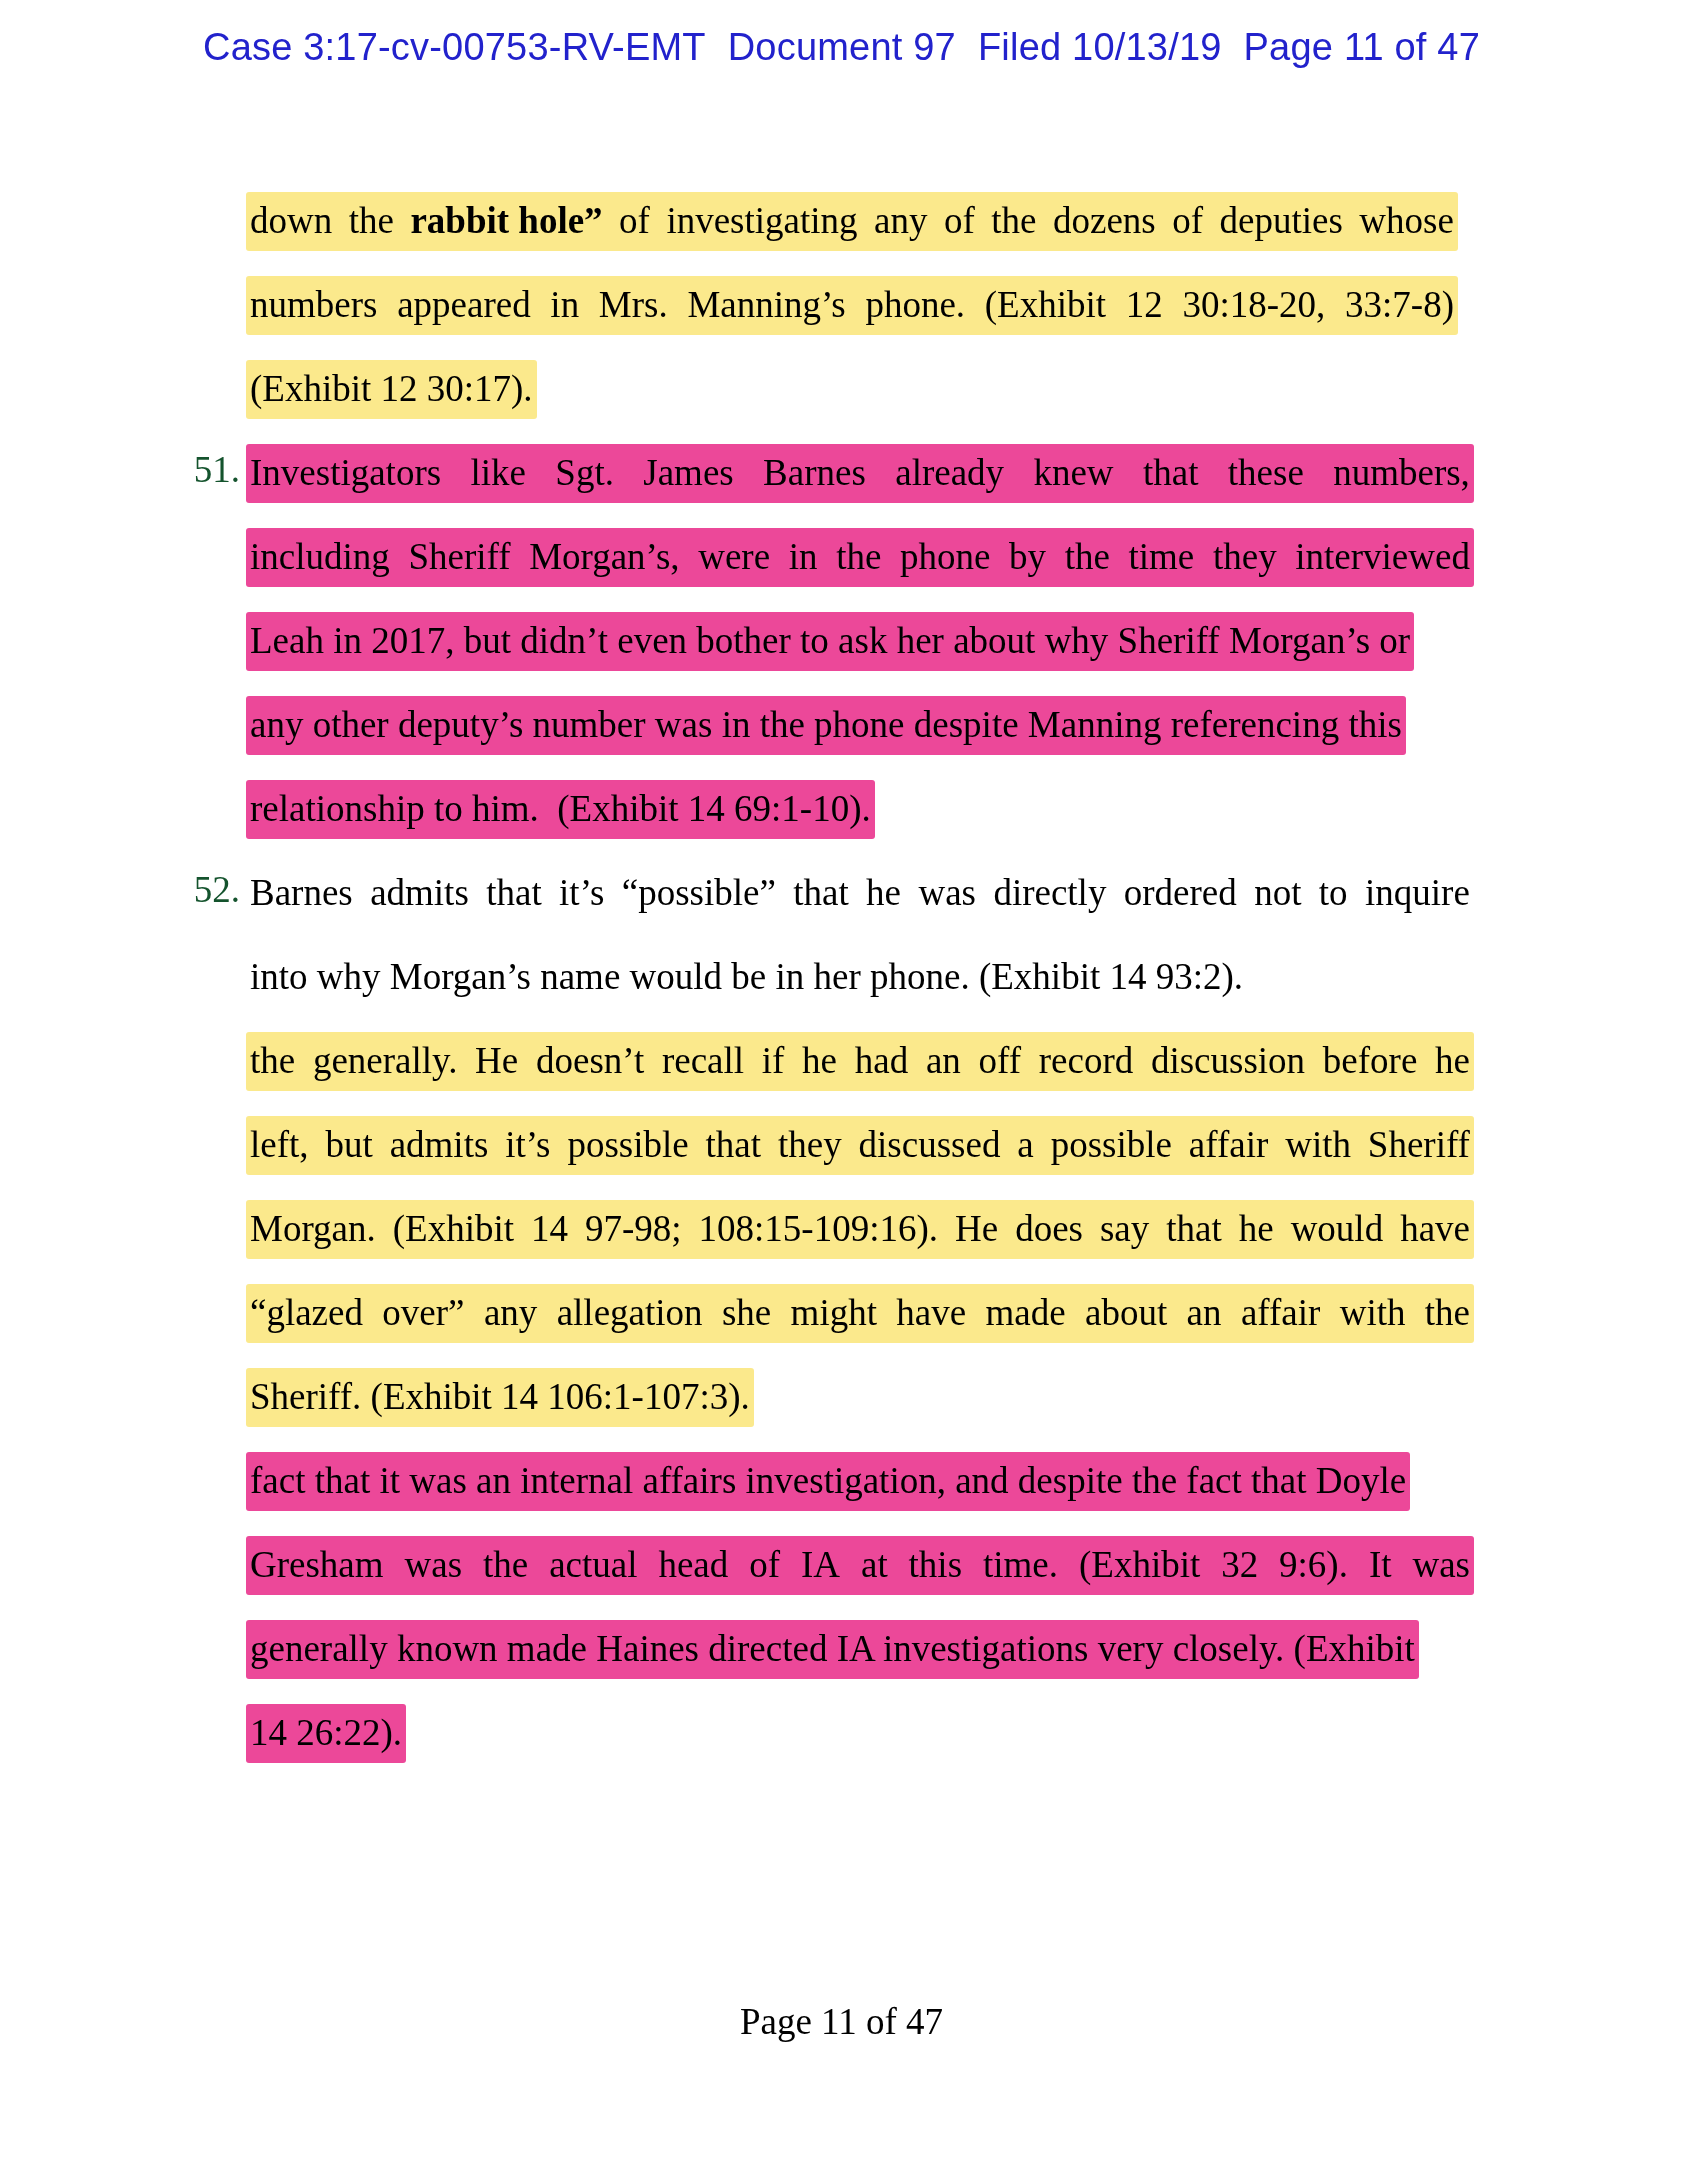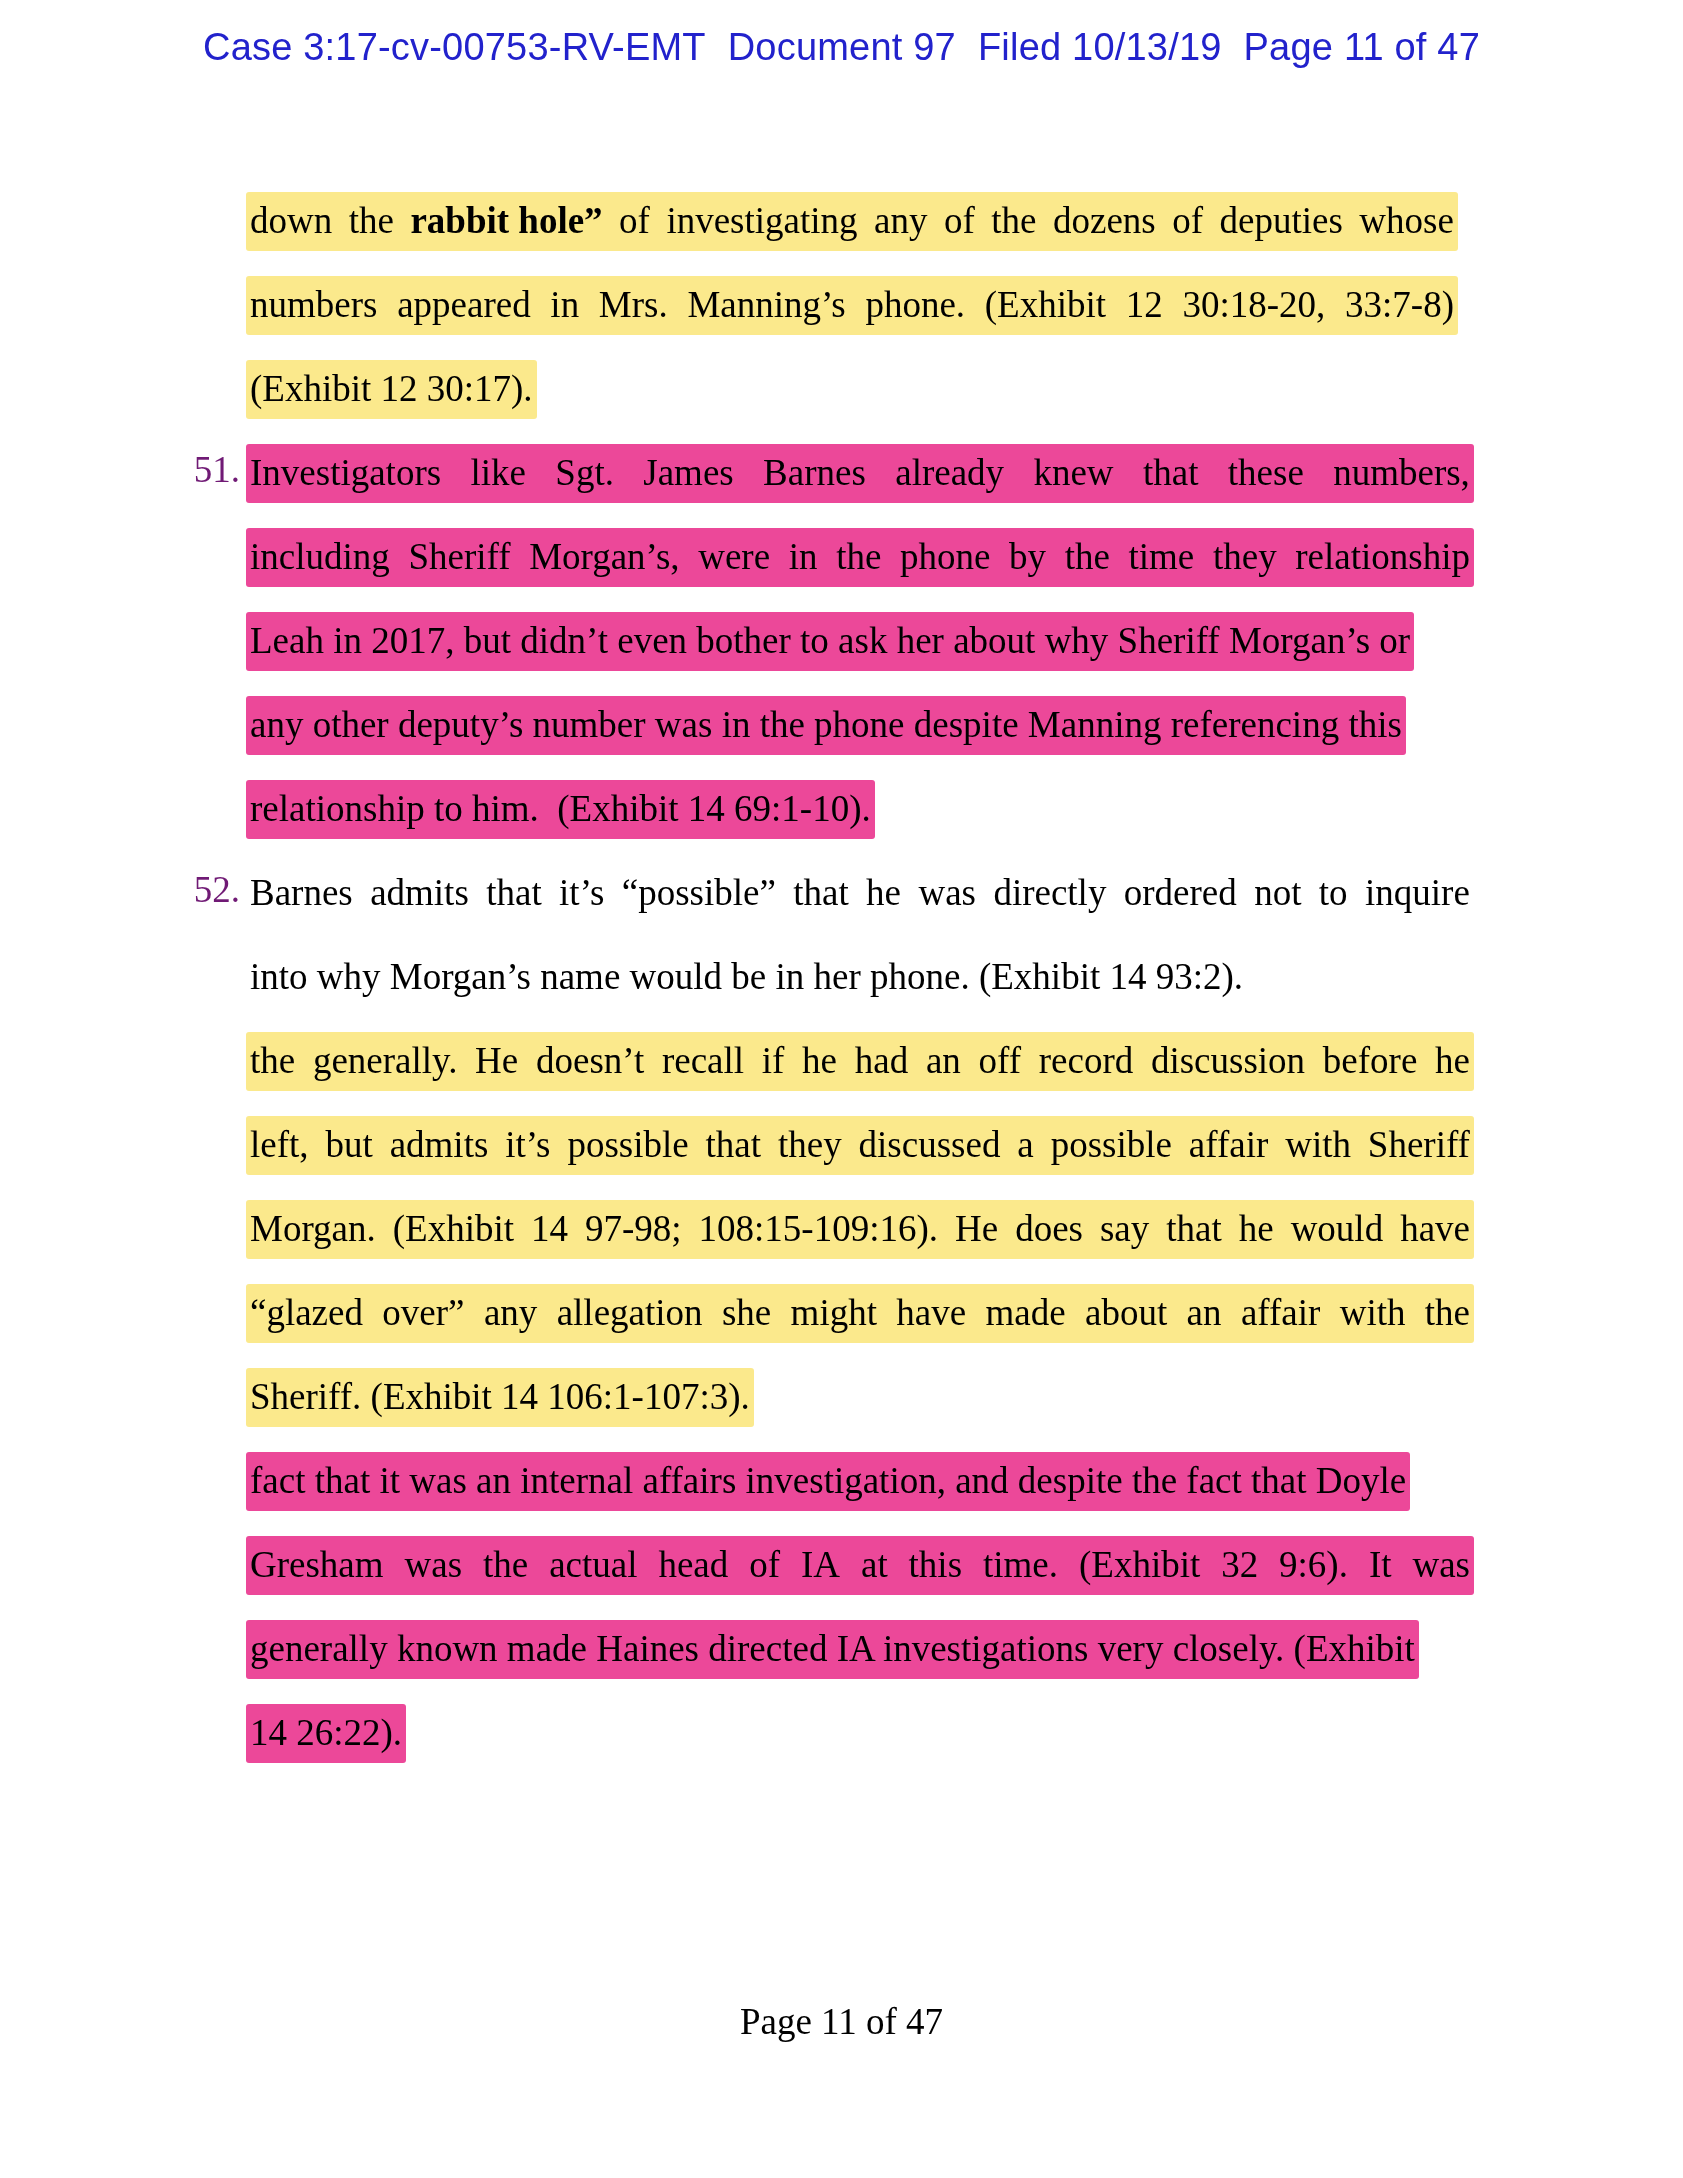--- a/index.html
+++ b/index.html
@@ -59,21 +59,21 @@
   
   .num {
     position: absolute;
     left: -61px;
     top: 0;
     width: 55px;
     text-align: right;
     height: 84px;
     line-height: 84px;
     font-size: 37px;
-    color: #701a75;
+    color: #14532d;
   }
 
   
   .hl {
     display: inline-block;
     padding: 3px 4px 5px 4px;
     border-radius: 3px;
     line-height: 51px;
     vertical-align: middle;
   }
@@ -175,21 +175,21 @@
               <span>Sheriff</span>
               <span>Morgan’s,</span>
               <span>were</span>
               <span>in</span>
               <span>the</span>
               <span>phone</span>
               <span>by</span>
               <span>the</span>
               <span>time</span>
               <span>they</span>
-              <span>relationship</span>
+              <span>interviewed</span>
             </span></span>
       </div>
       <div class="line">
         <span class="hl hl-orange"><span class="flow">Leah in 2017, but didn’t even bother to ask her about why Sheriff Morgan’s or</span></span>
       </div>
       <div class="line">
         <span class="hl hl-orange"><span class="flow">any other deputy’s number was in the phone despite Manning referencing this</span></span>
       </div>
       <div class="line">
         <span class="hl hl-orange"><span class="flow">relationship to him.  (Exhibit 14 69:1-10).</span></span>

